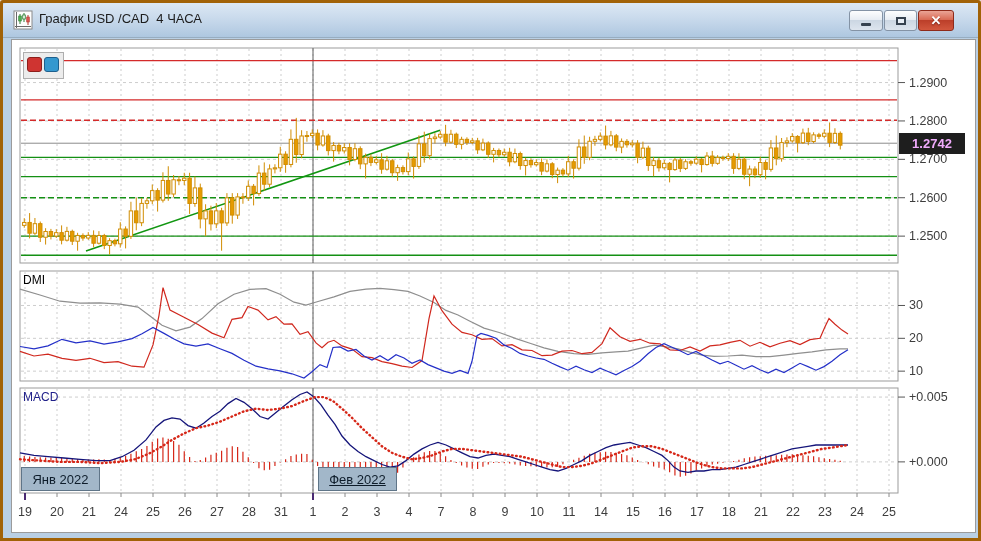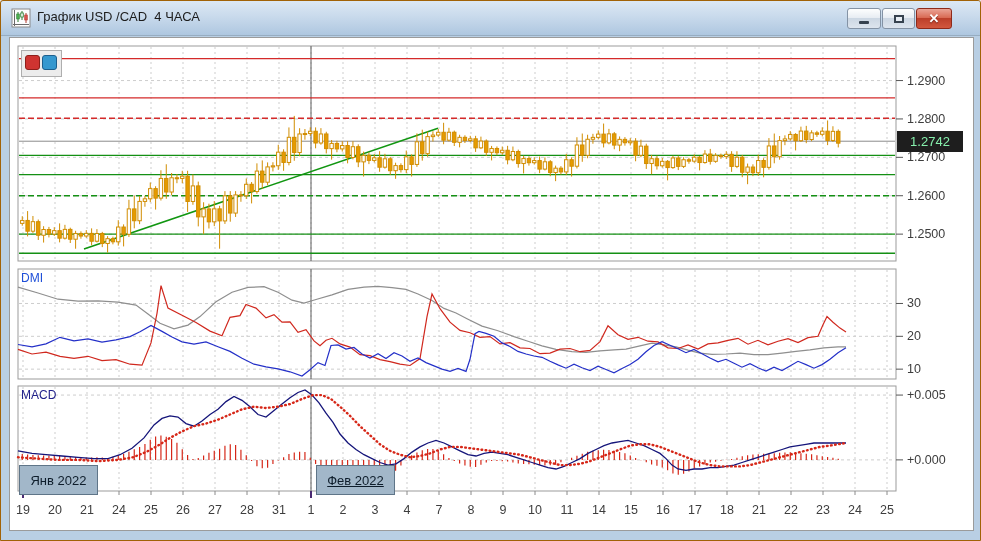--- a/index.html
+++ b/index.html
@@ -1,16 +1,16 @@
 <!DOCTYPE html>
 <html><head>
 <meta charset="utf-8">
 <style>
   html,body{margin:0;padding:0;background:#e8e8e8;font-family:"Liberation Sans",sans-serif;}
-  #window{position:relative;width:981px;height:541px;background:#b9cfe4;border:1px solid #a16207;
+  #window{position:relative;width:981px;height:541px;background:#b9cfe4;border:3px solid #a16207;
           box-sizing:border-box;border-radius:3px 3px 0 0;overflow:hidden;}
   #titlebar{position:absolute;left:0;top:0;width:981px;height:34px;
             background:linear-gradient(#dce8f4 0%,#c9daec 45%,#aec7e0 100%);
             border-bottom:1px solid #97adc1;border-radius:3px 3px 0 0;}
   #app-icon{position:absolute;left:10px;top:7px;width:20px;height:20px;}
   #window-title{position:absolute;left:36px;top:8px;font-size:13px;color:#1c1c1c;white-space:pre;}
   .wbtn{position:absolute;top:7px;height:21px;border:1px solid #8493a5;border-radius:3px;
         background:linear-gradient(#fdfefe 0%,#e8edf3 45%,#ccd7e3 50%,#dde5ee 100%);
         box-sizing:border-box;display:flex;align-items:center;justify-content:center;}
   #btn-min{left:846px;width:34px;}
@@ -21,28 +21,28 @@
   .glyph-max{width:10px;height:8px;border:2px solid #36424f;box-sizing:border-box;background:#e8eef5;}
   .glyph-close{color:#fff;font-size:13px;font-weight:bold;line-height:1;text-shadow:0 1px 1px #7a1d10;}
   #client{position:absolute;left:8px;top:36px;width:965px;height:494px;background:#fff;
           border:1px solid #9b9b9b;box-sizing:border-box;}
   #chart-canvas{position:absolute;left:0;top:0;z-index:1;}
   .overlay{position:absolute;z-index:2;}
   #legend-box{left:20px;top:49px;width:39px;height:25px;background:#ececec;border:1px solid #aeaeae;}
   .sq{position:absolute;top:4px;width:15px;height:15px;border-radius:3px;box-sizing:border-box;}
   #sq-red{left:3px;border:1px solid #8d1f1b;}
   #sq-blue{left:20px;border:1px solid #1d5f8d;}
-  #dmi-label{left:20px;top:270px;font-size:12px;color:#1d4ed8;}
+  #dmi-label{left:20px;top:270px;font-size:12px;color:#000000;}
   #macd-label{left:20px;top:387px;font-size:12px;color:#20208a;text-align:right;}
-  .month-badge{width:79px;height:30px;background:#a2b7c9;border:1px solid #5f7588;box-sizing:border-box;
+  .month-badge{width:79px;height:24px;background:#a2b7c9;border:1px solid #5f7588;box-sizing:border-box;
                color:#0e1d2b;font-size:13px;display:flex;align-items:center;justify-content:center;}
   #month-jan{left:18px;top:464px;}
   #month-feb{left:315px;top:464px;text-decoration:underline;}
-  #price-badge{left:896px;top:130px;width:66px;height:21px;background:#1e1e1e;color:#86efac;
-               font-size:13px;font-weight:400;display:flex;align-items:center;justify-content:center;}
+  #price-badge{left:896px;top:130px;width:66px;height:21px;background:#1e1e1e;color:#f0abfc;
+               font-size:13px;font-weight:700;display:flex;align-items:center;justify-content:center;}
   svg text{font-family:"Liberation Sans",sans-serif;}
 </style>
 </head>
 <body>
 
 <div id="window">
   <div id="titlebar">
     <svg id="app-icon" viewBox="0 0 20 20">
       <rect x="1" y="1" width="18" height="18" fill="#fdfdfd" stroke="#8a8a8a" stroke-width="1"></rect>
       <line x1="3.5" y1="2" x2="3.5" y2="18" stroke="#6a6a6a" stroke-width="1"></line>

